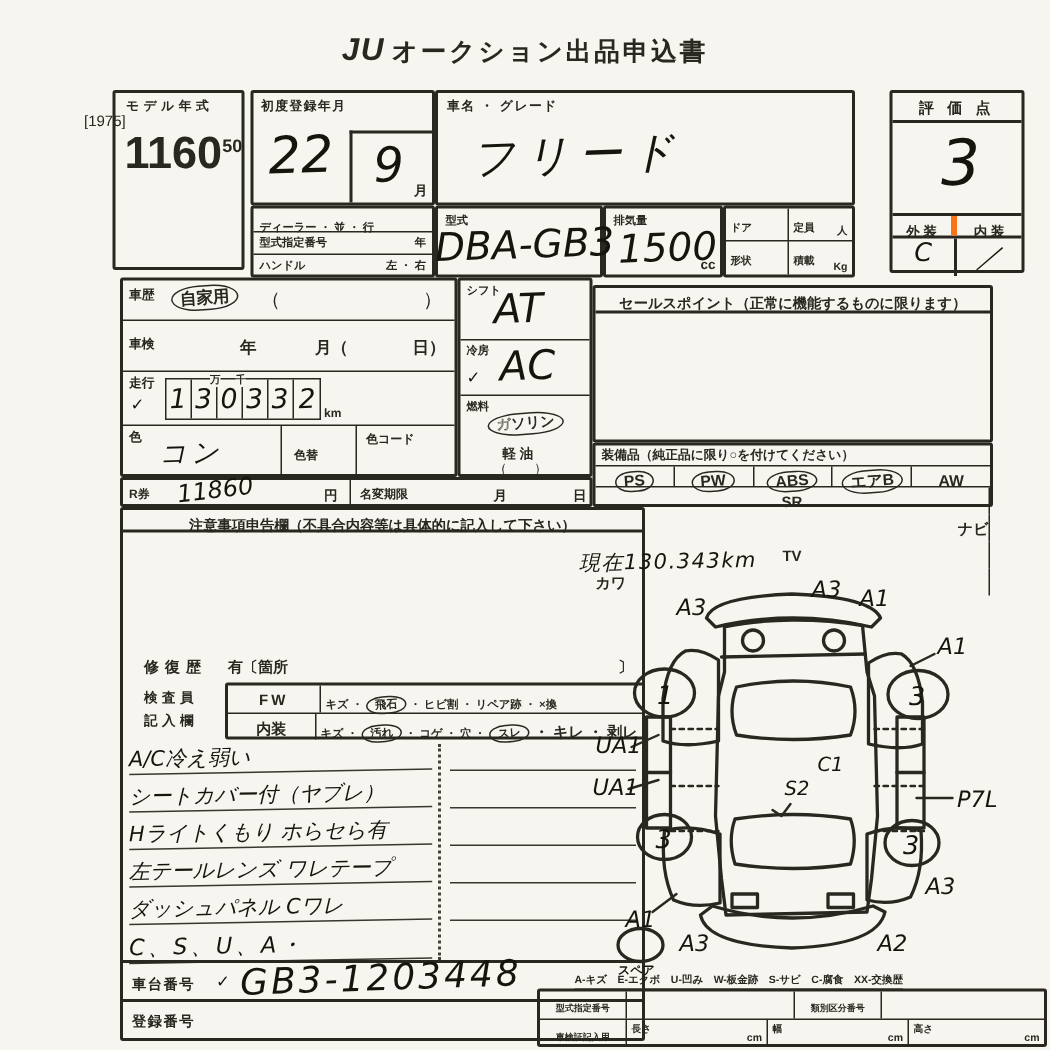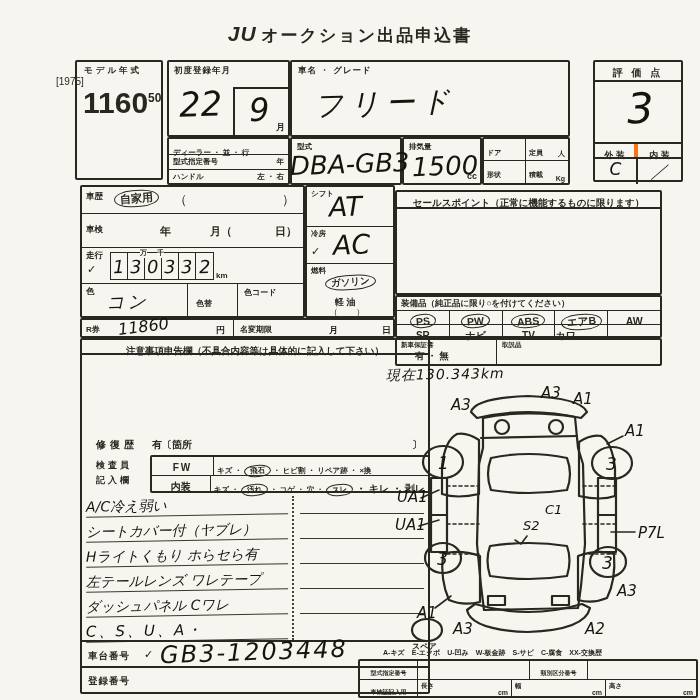--- a/index.html
+++ b/index.html
@@ -184,38 +184,29 @@
 
   <div class="bx" style="left:395px;top:295px;width:267px;height:43px;">
     <div class="p lbl" style="left:4px;top:1px;font-size:8.5px;">装備品（純正品に限り○を付けてください）</div>
     <div class="cell" style="left:0;top:13px;width:100%;height:15px;border-top:1.5px solid #2a2721;border-bottom:1.5px solid #2a2721;display:flex;">
       <div style="flex:1;border-right:1.5px solid #2a2721;text-align:center;"><span class="lbl circled" style="font-size:10.5px;">PS</span></div>
       <div style="flex:1;border-right:1.5px solid #2a2721;text-align:center;"><span class="lbl circled" style="font-size:10.5px;">PW</span></div>
       <div style="flex:1;border-right:1.5px solid #2a2721;text-align:center;"><span class="lbl circled" style="font-size:10.5px;">ABS</span></div>
       <div style="flex:1;border-right:1.5px solid #2a2721;text-align:center;"><span class="lbl circled" style="font-size:10.5px;">エアB</span></div>
       <div style="flex:1;text-align:center;"><span class="lbl" style="font-size:10.5px;">AW</span></div>
     </div>
-    <div class="cell" style="left:0;top:28px;width:100%;height:13px;display:flex;">
+    <div class="cell" style="left:0;top:28px;width:100%;height:13px;display:flex;flex-direction:column;">
       <div style="flex:1;border-right:1.5px solid #2a2721;text-align:center;"><span class="lbl" style="font-size:10px;">SR</span></div>
-      <div style="flex:1;border-right:1.5px solid #2a2721;text-align:center;"><span class="lbl" style="font-size:10px;">ナビ</span></div>
+      <div style="flex:1;border-right:1.5px solid #2a2721;text-align:right;"><span class="lbl" style="font-size:10px;">ナビ</span></div>
       <div style="flex:1;border-right:1.5px solid #2a2721;text-align:center;"><span class="lbl" style="font-size:10px;">TV</span></div>
       <div style="flex:1;border-right:1.5px solid #2a2721;text-align:left;"><span class="lbl" style="font-size:10px;">カワ</span></div>
       <div style="flex:1;text-align:center;"><span class="lbl" style="font-size:10px;"></span></div>
     </div>
   </div>
 
-  <div class="bx" style="left:395px;top:338px;width:267px;height:28px;">
-    <div class="cell" style="left:0;top:0;width:100px;height:100%;border-right:1.5px solid #2a2721;">
-      <span class="p lbl" style="left:4px;top:1px;font-size:6.5px;">新車保証書</span>
-      <span class="p lbl" style="left:18px;top:10px;font-size:9.5px;">有 ・ 無</span>
-    </div>
-    <div class="cell" style="left:100px;top:0;width:167px;height:100%;">
-      <span class="p lbl" style="left:5px;top:1px;font-size:6.5px;">取説品</span>
-    </div>
-  </div>
 
   <div class="bx" style="left:80px;top:318px;width:315px;height:20px;">
     <div class="cell" style="left:0;top:0;width:152px;height:100%;border-right:1.5px solid #2a2721;">
       <span class="p lbl" style="left:4px;top:4px;font-size:8px;">R券</span>
       <span class="p hw" style="left:36px;top:-3px;font-size:16px;transform:rotate(-7deg);">11860</span>
       <span class="p lbl" style="right:8px;top:4px;font-size:9px;">円</span>
     </div>
     <div class="cell" style="left:152px;top:0;width:163px;height:100%;">
       <span class="p lbl" style="left:6px;top:4px;font-size:8px;">名変期限</span>
       <span class="p lbl" style="left:95px;top:4px;font-size:9px;">月</span>

